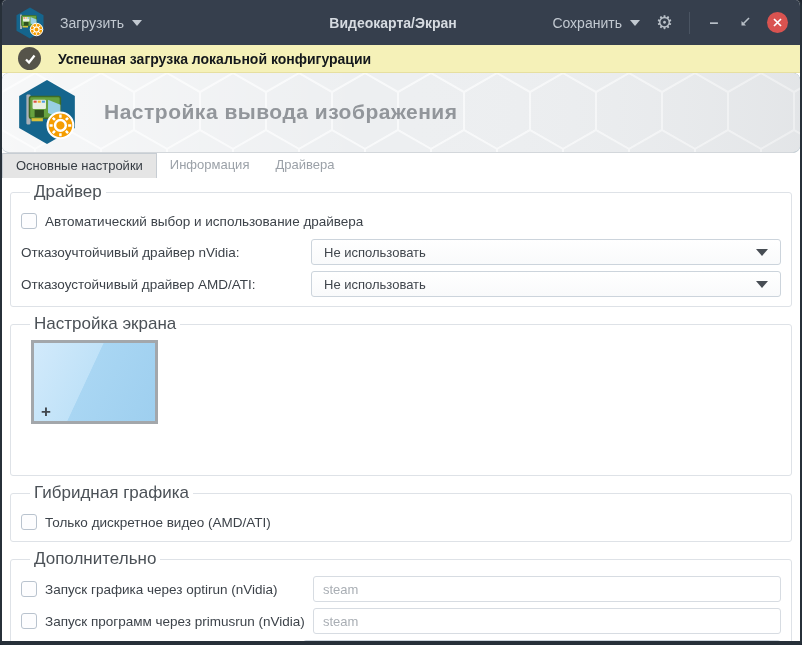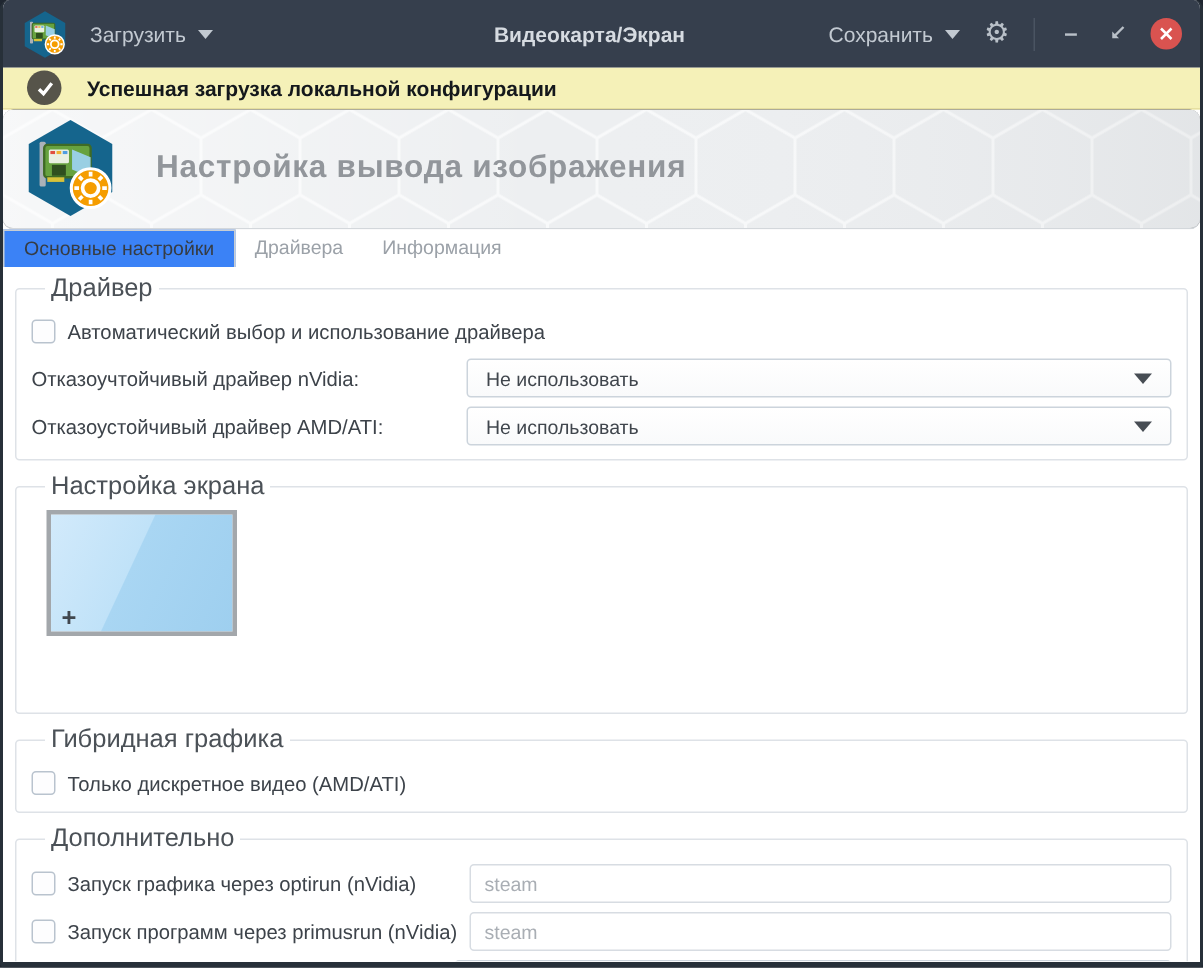--- a/index.html
+++ b/index.html
@@ -60,34 +60,34 @@
     padding:0 16px; gap:17px;
   }
   .notif-check {
     width:23px; height:23px; border-radius:50%;
     background:#56544a; flex-shrink:0;
     display:flex; align-items:center; justify-content:center;
   }
   .notif-text { font-size:14px; font-weight:bold; color:#14181c; }
 
   
-  .header { height:80px; flex-shrink:0; position:relative; background:#404040; border-bottom:1px solid #d3d7db; overflow:hidden;border-radius:7px; }
+  .header { height:80px; flex-shrink:0; position:relative; background:#0c4a6e; border-bottom:1px solid #d3d7db; overflow:hidden;border-radius:7px; }
   .hex-bg { position:absolute; left:0; top:0; }
   .header-content { position:absolute; left:12px; top:6px; display:flex; align-items:center; gap:24px; }
   .header-icon { width:66px; height:66px; display:block; }
   .header-title { font-size:21px; font-weight:bold; color:#92969b; letter-spacing:0.5px; }
 
   
   .tabs { height:25px; flex-shrink:0; display:flex; background:#ffffff; }
   .tab {
     padding:0 13px; font-size:13px; line-height:24px;
     color:#9ba1a8; cursor:default;
   }
   .tab.active {
-    background:#3b82f6;
+    background:#e5e5e5;
     border:1px solid #c7cdd3; border-bottom:none;
     color:#363c43;
   }
 
   
   .content { flex:1; background:#ffffff; padding:4px 8px 0; overflow:hidden; }
 
   fieldset {
     border:1px solid #dee2e7; border-radius:3px;
     padding:1px 10px 9px; margin-bottom:7px;
@@ -239,22 +239,22 @@
           <circle cx="45" cy="45" r="5.2"></circle>
           <path d="M52.5 45 L55.5 45 M45 52.5 L45 55.5 M37.5 45 L34.5 45 M45 37.5 L45 34.5 M50.3 50.3 L52.4 52.4 M39.7 50.3 L37.6 52.4 M39.7 39.7 L37.6 37.6 M50.3 39.7 L52.4 37.6"></path>
         </g>
       </svg>
       <div class="header-title">Настройка вывода изображения</div>
     </div>
   </div>
 
   <div class="tabs">
     <div class="tab active">Основные настройки</div>
+    <div class="tab">Информация</div>
     <div class="tab">Драйвера</div>
-    <div class="tab">Информация</div>
   </div>
 
   <div class="content">
 
     <fieldset>
       <legend>Драйвер</legend>
       <div class="row">
         <div class="checkbox"></div>
         <div class="lbl">Автоматический выбор и использование драйвера</div>
       </div>

